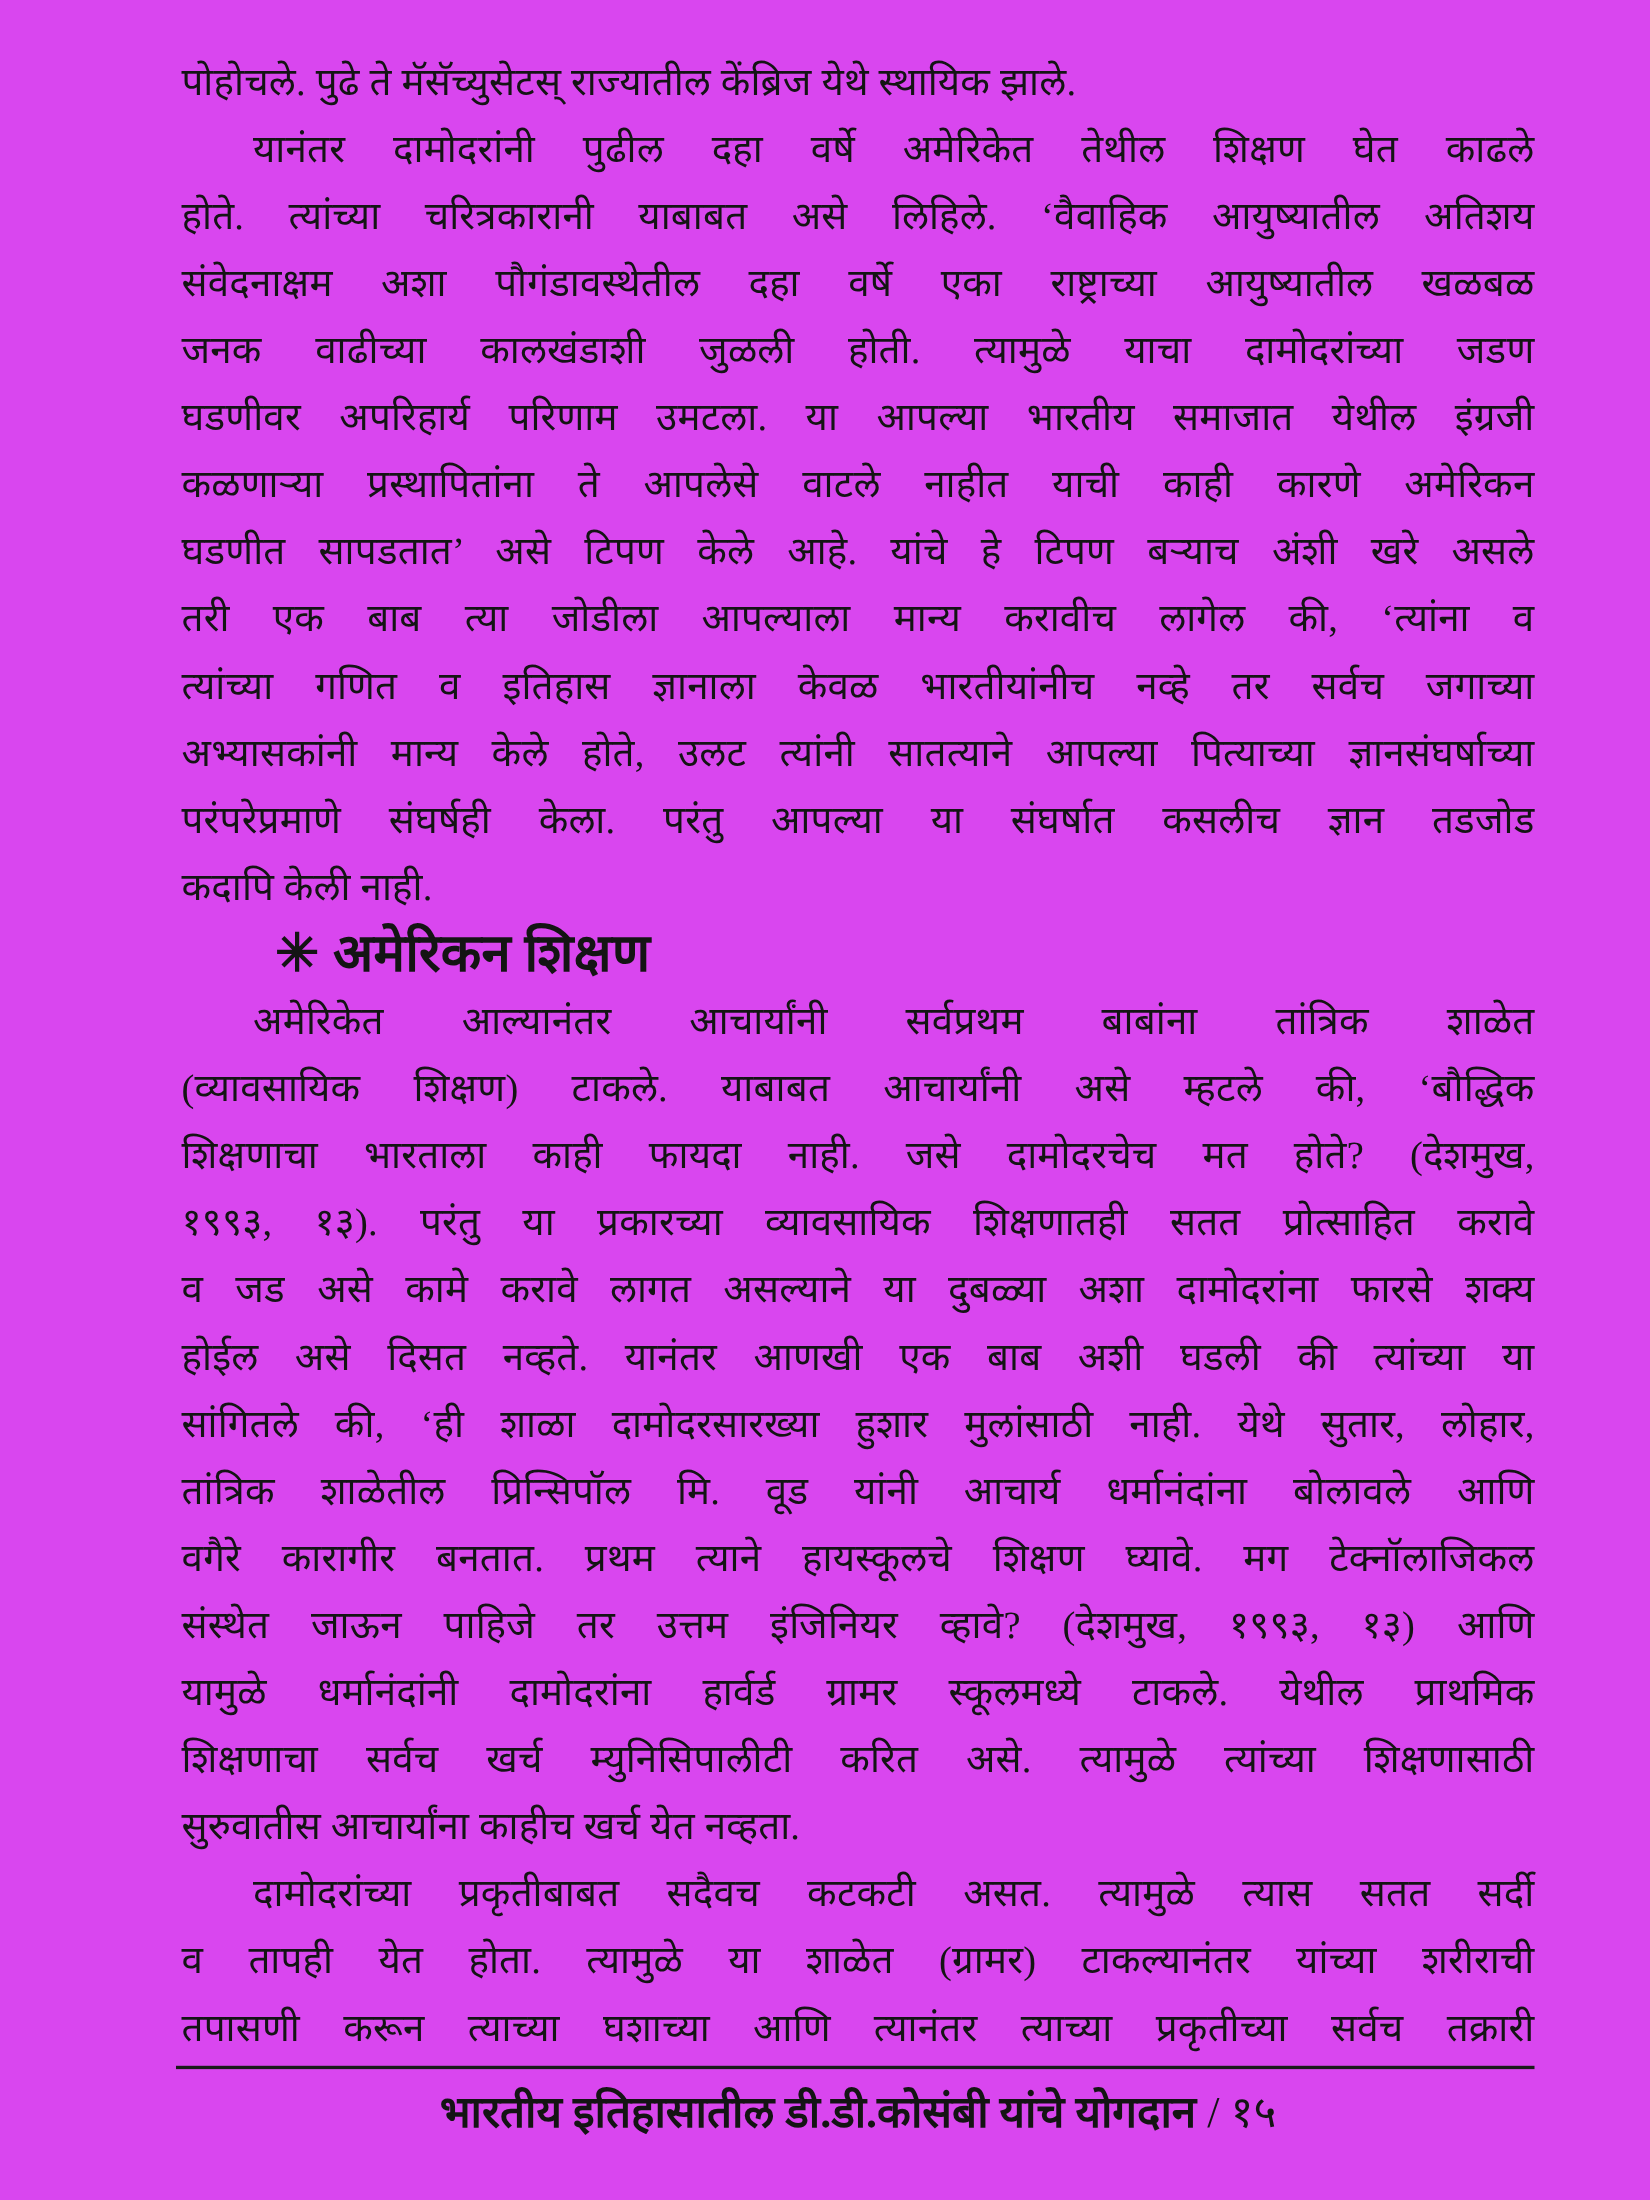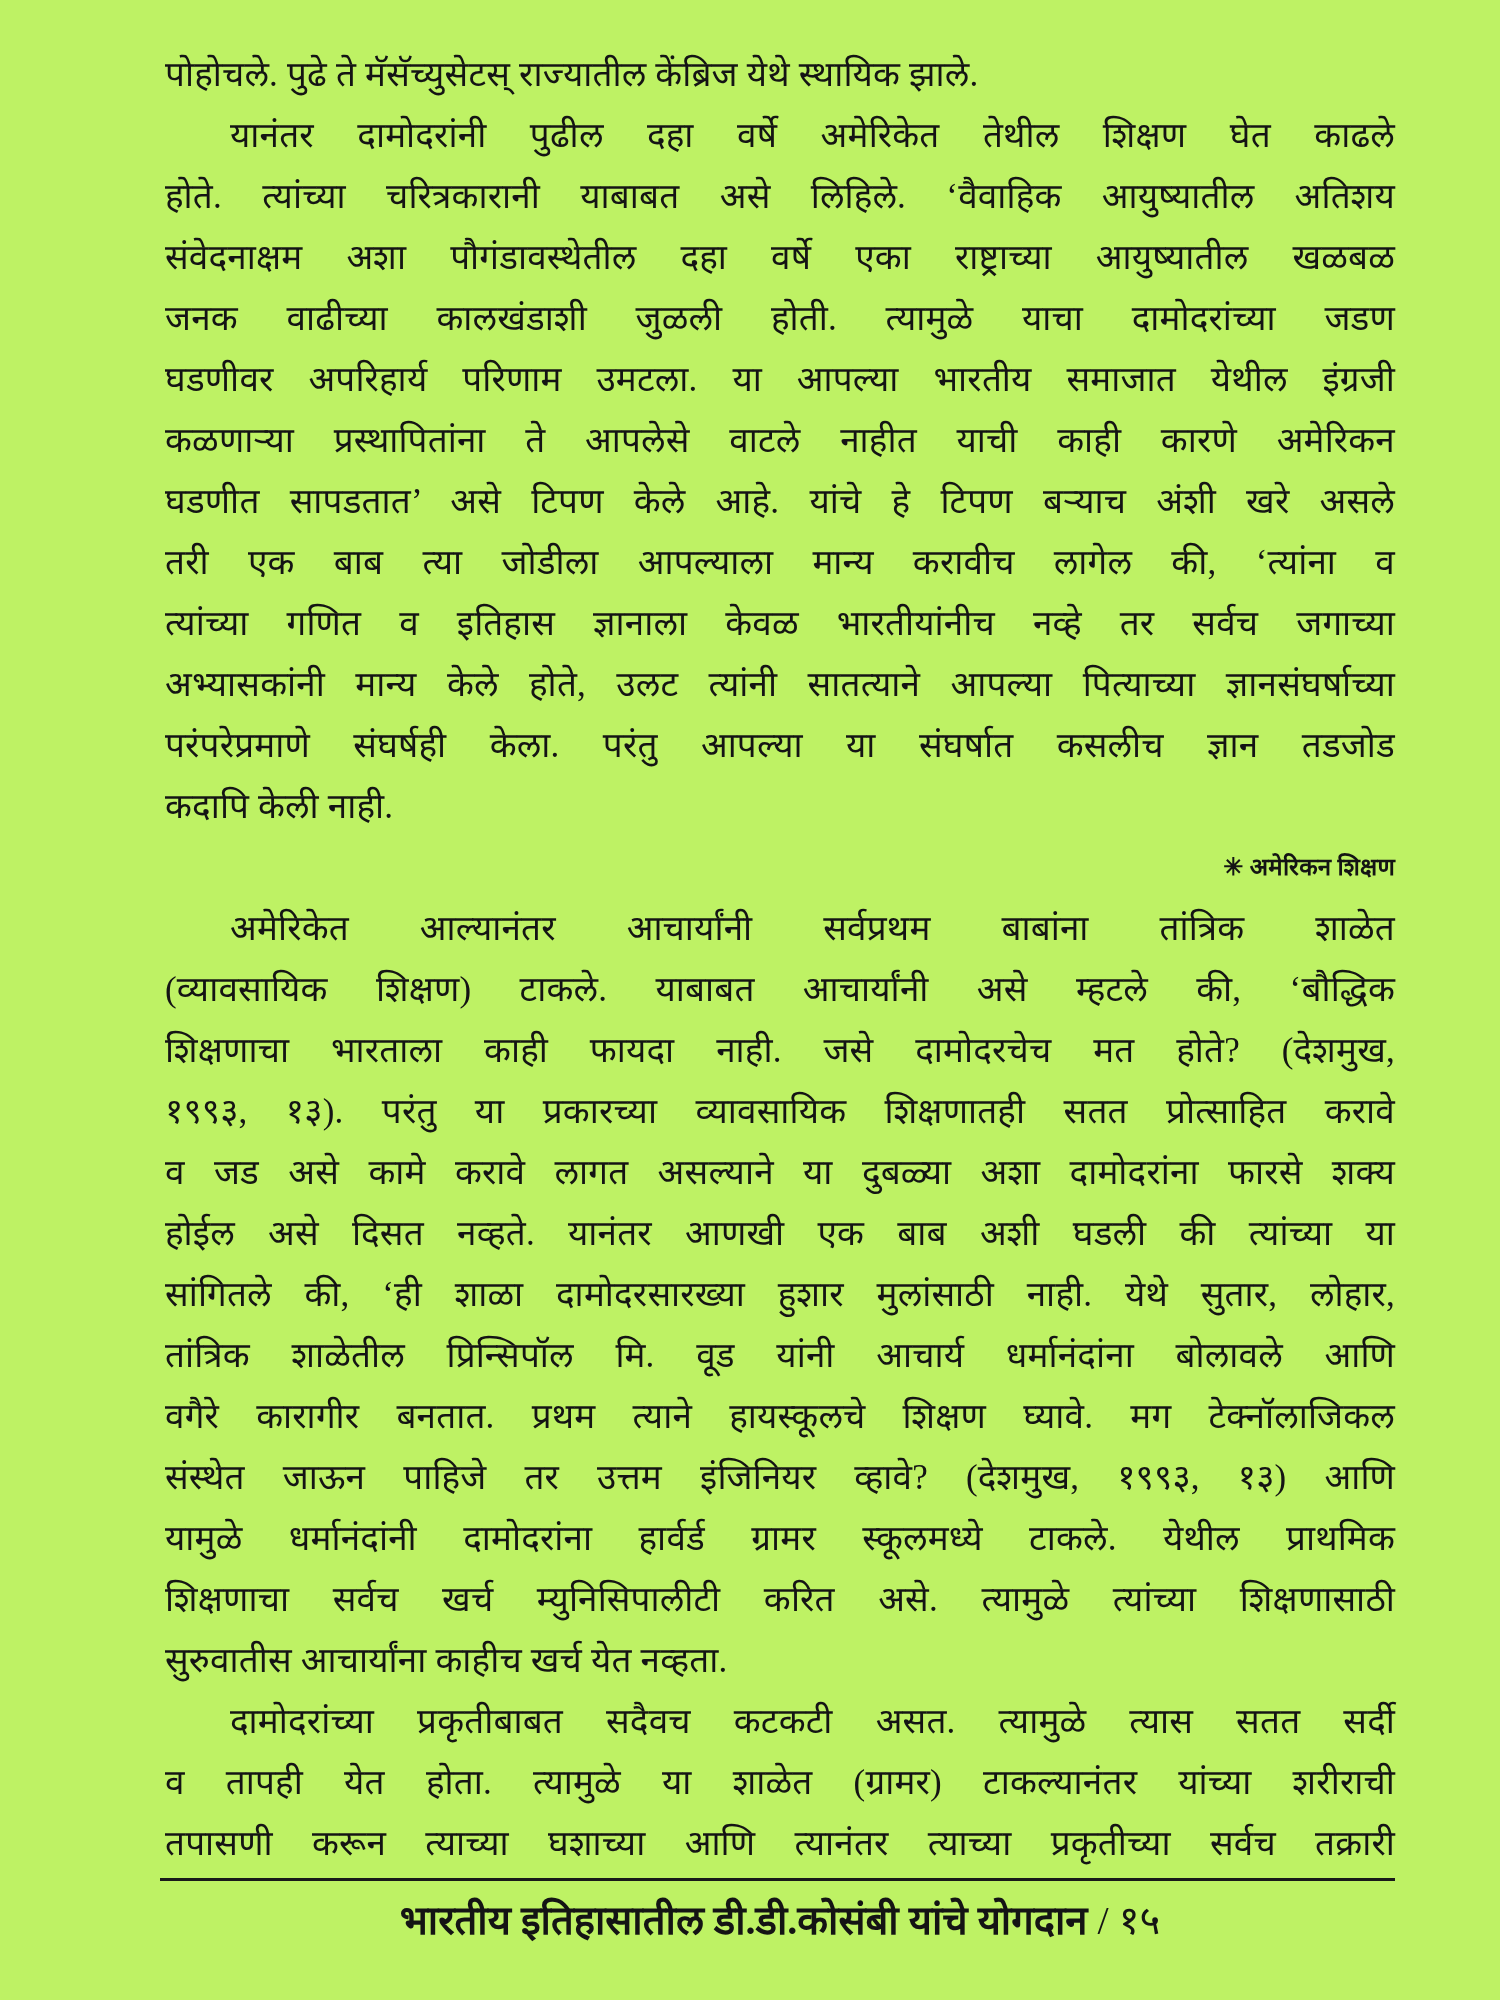--- a/index.html
+++ b/index.html
@@ -1,38 +1,38 @@
 <!DOCTYPE html>
 <html lang="mr"><head>
 <meta charset="utf-8">
 <style>
   html,body{margin:0;padding:0;background:#e8e8e8;}
   .page{
     position:relative;
     width:1500px;height:2000px;
     margin:0 auto;
-    background:#bef264;
+    background:#d946ef;
     color:#141414;
     font-family:"Liberation Serif","DejaVu Serif",serif;
     overflow:hidden;
   }
   .text-block{
     position:absolute;
     left:165px;top:44px;width:1230px;
   }
   .line{
     font-size:35px;
     line-height:61px;
     height:61px;
     letter-spacing:0.2px;
   }
   .j{text-align:justify;text-align-last:justify;}
   .l{text-align:left;}
   .ind{text-indent:65px;}
-  .heading{font-weight:700;padding-left:85px;text-indent:0;font-size:24px;text-align:right;}
+  .heading{font-weight:700;padding-left:85px;text-indent:0;font-size:48px;}
   .it{}
   .footer-rule{
     position:absolute;left:160px;top:1878px;width:1235px;height:3px;
     background:#1a1a1a;
   }
   .footer{
     position:absolute;left:165px;top:1892px;width:1230px;
     text-align:center;font-size:40px;line-height:58px;
   }
   .ft-title{font-weight:700;}

